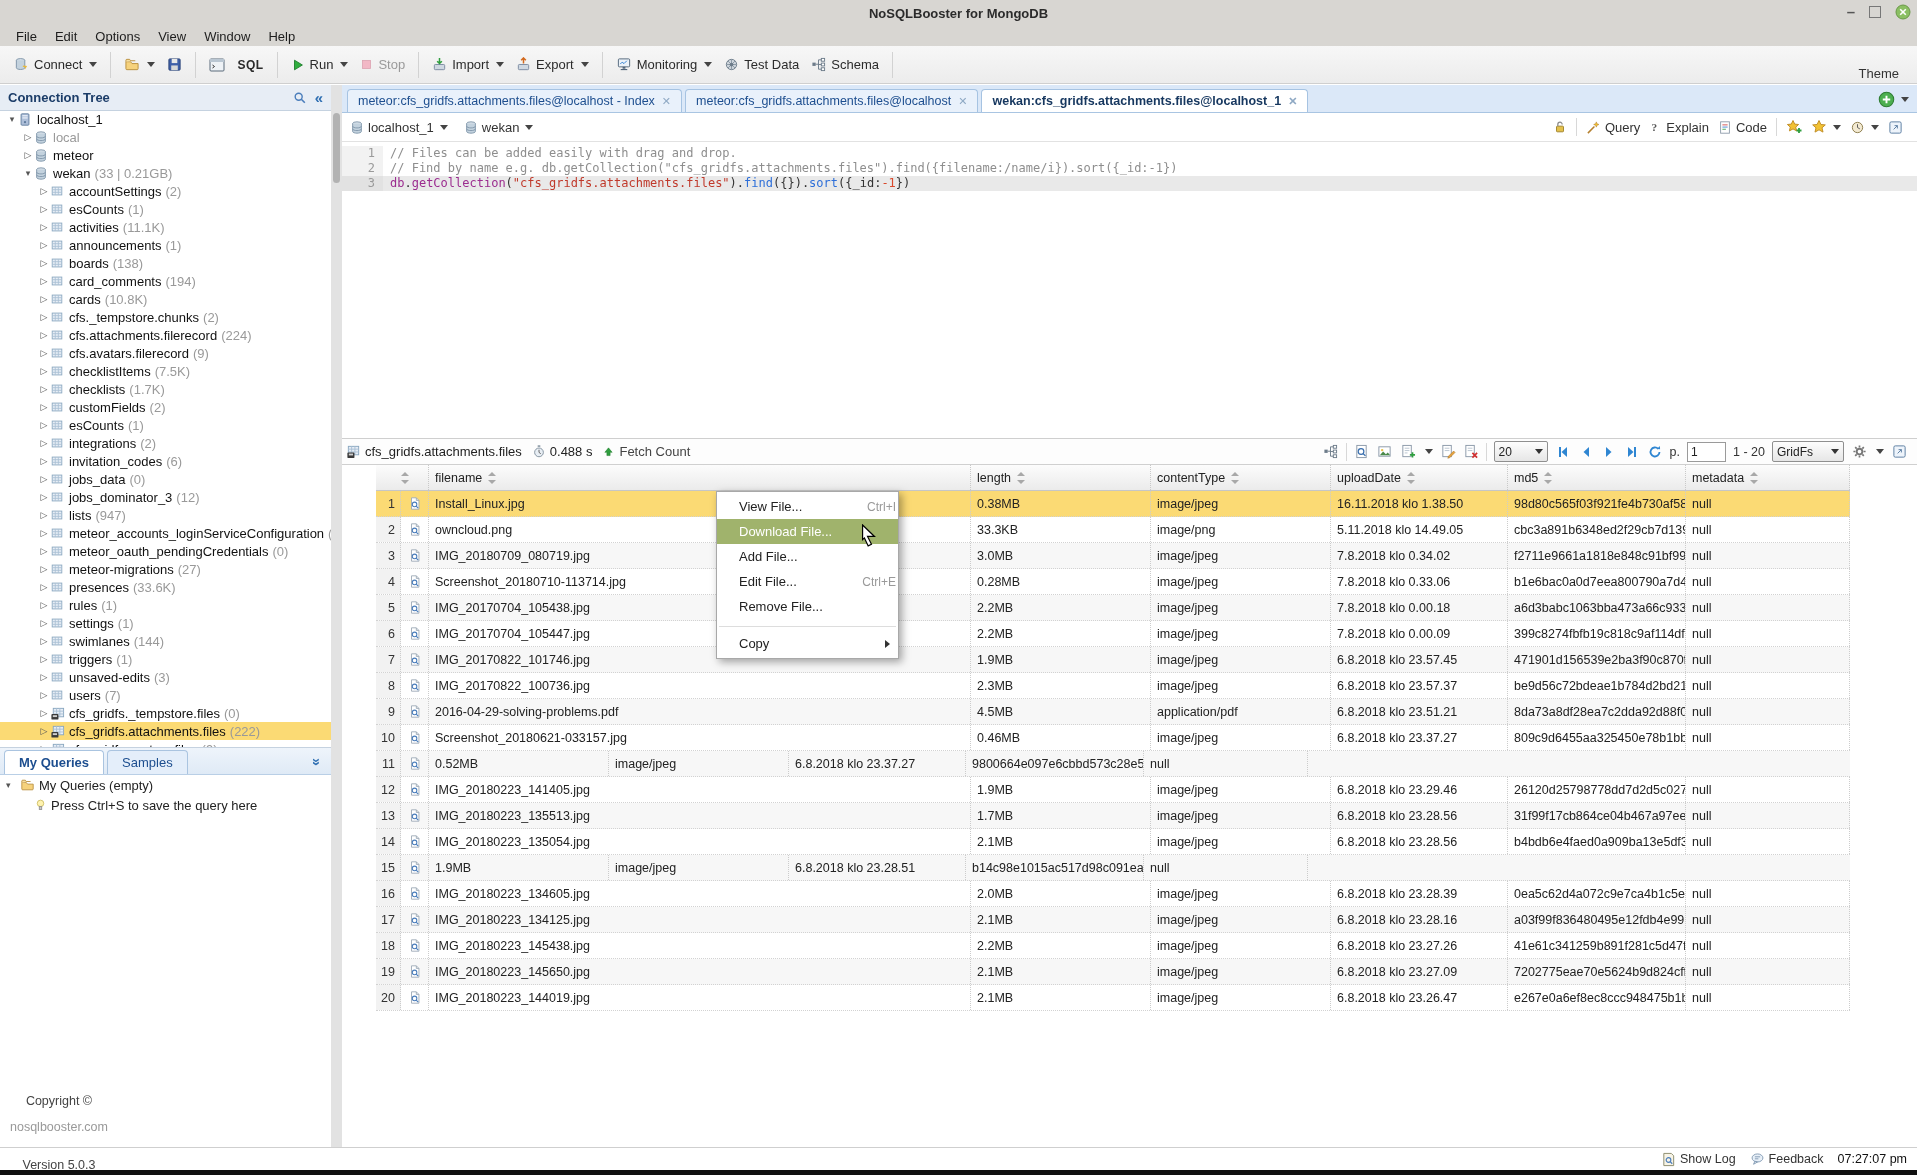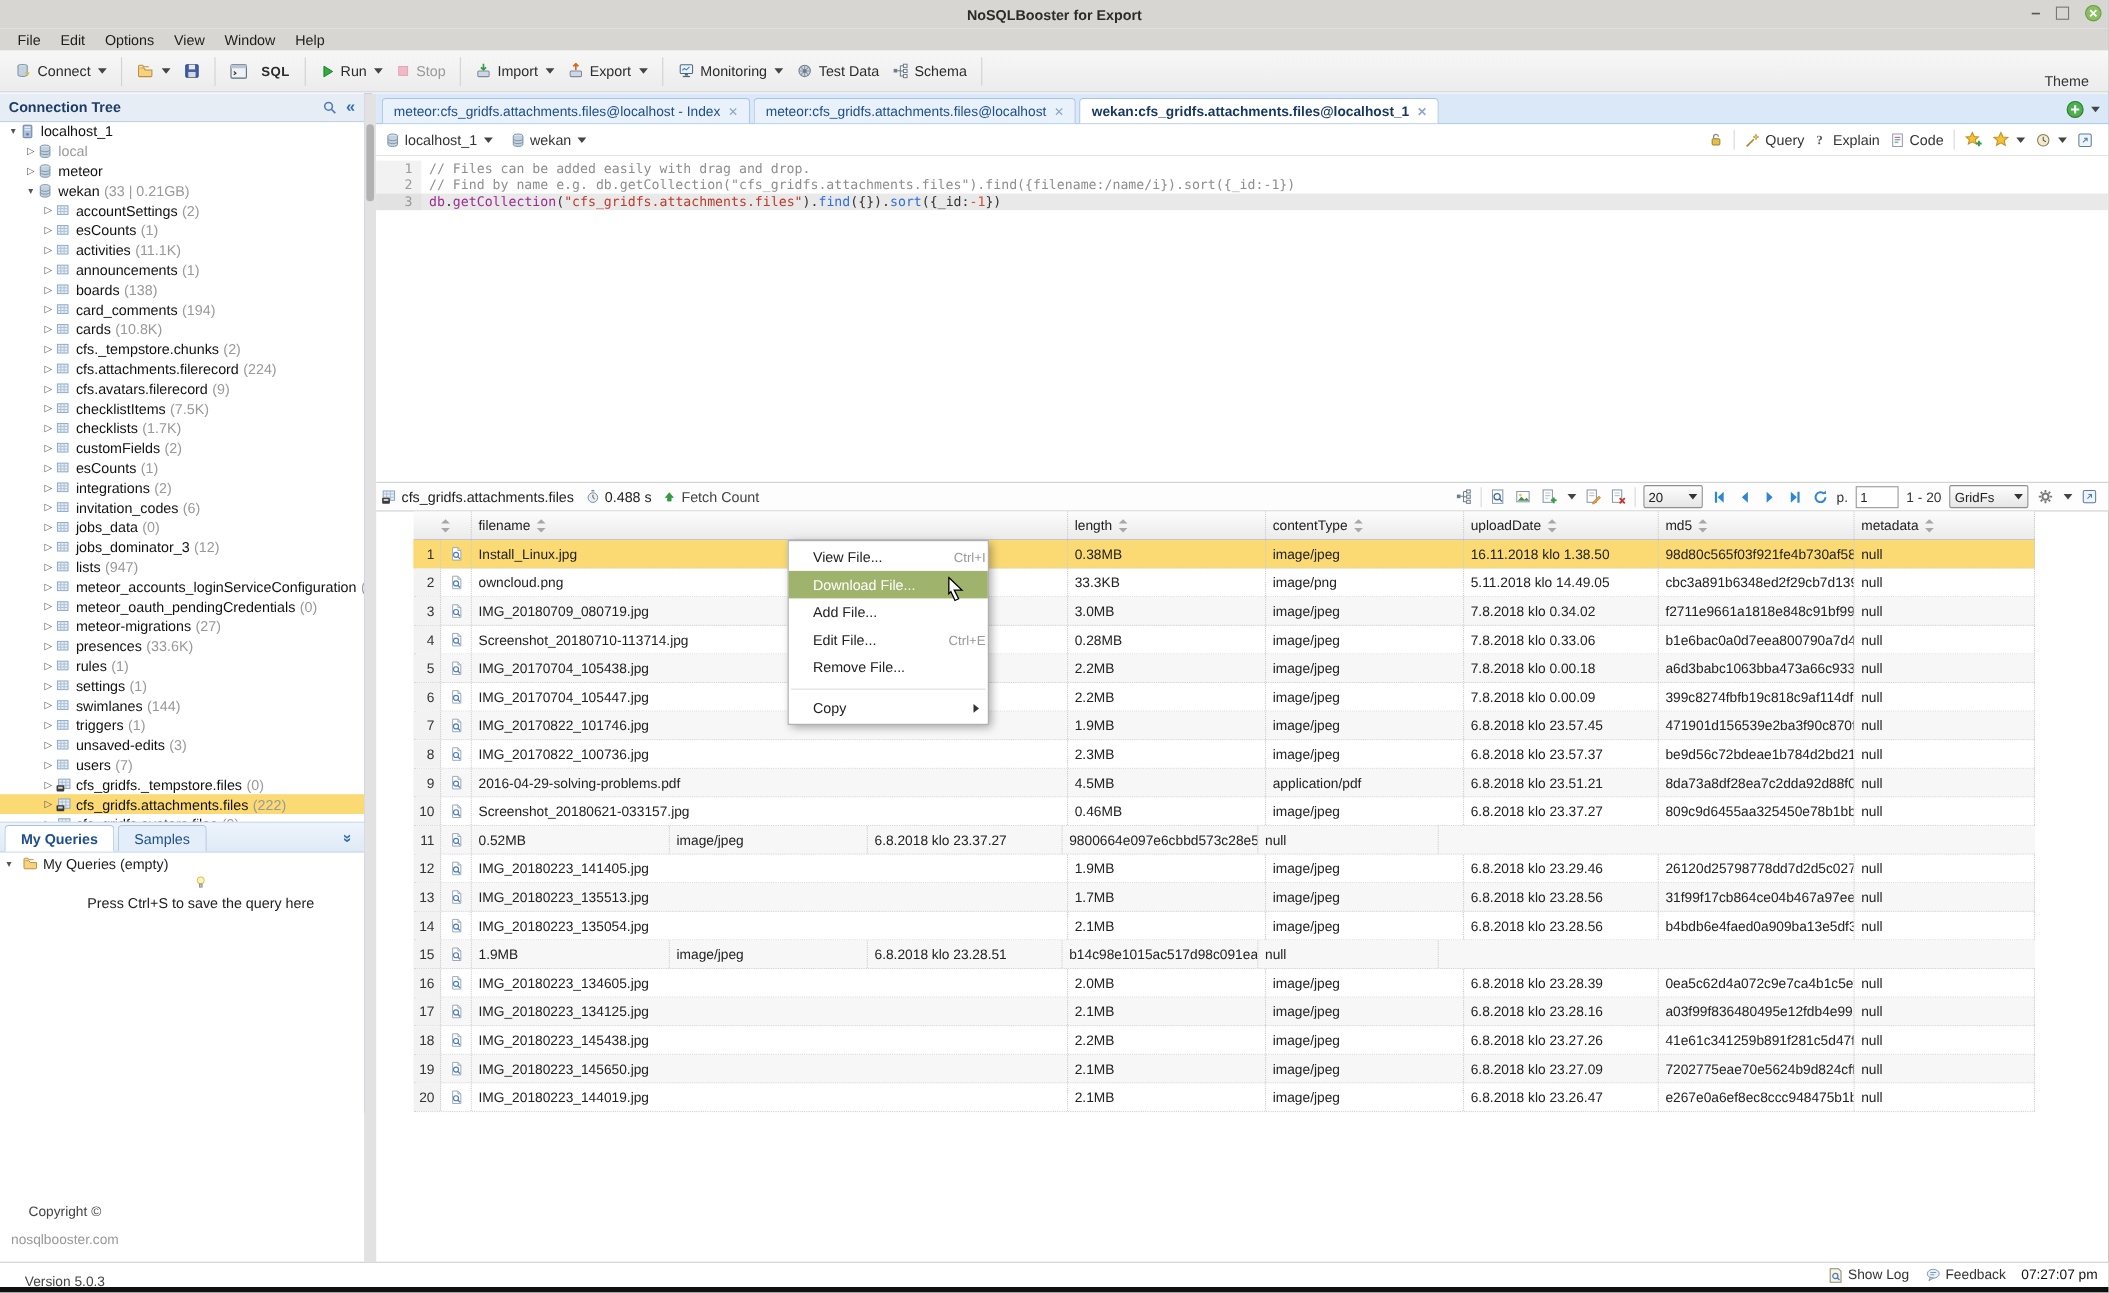--- a/index.html
+++ b/index.html
@@ -35,21 +35,21 @@
   .tree-item.dim .tlabel{color:#9a9a9a;}
   .tree-item .tcount{color:#999;margin-left:4px;}
   
   .sb-bottom{position:absolute;left:0;right:0;bottom:0;height:264px;border-top:1px solid #c5d2e0;background:#fff;}
   .sb-tabs{height:26px;background:linear-gradient(#eef4fb,#dfeaf6);border-bottom:1px solid #b9cfe6;display:flex;align-items:flex-end;padding-left:4px;}
   .sb-tab{padding:4px 14px;border:1px solid #aac4e0;border-bottom:none;border-radius:4px 4px 0 0;background:#e4eefa;color:#1d4e8f;margin-right:3px;font-size:13px;}
   .sb-tab.active{background:#fff;font-weight:bold;}
   .sb-tabs .chev{margin-left:auto;margin-right:10px;margin-bottom:4px;color:#2f6fb2;font-weight:bold;transform:rotate(90deg);font-size:14px;}
   .mq-row{display:flex;align-items:center;height:20px;padding-left:6px;gap:4px;}
   .mq-row .arrow{font-size:9px;color:#555;width:10px;}
-  .mq-hint{padding-left:34px;flex-direction:column;}
+  .mq-hint{padding-left:34px;}
   
   .splitter{position:absolute;left:331px;top:85px;width:11px;height:1063px;background:#e2e2e2;}
   .splitter .thumb{position:absolute;left:2px;top:28px;width:7px;height:70px;background:#b2b2b2;border-radius:4px;}
   
   .main{position:absolute;left:342px;top:85px;right:0;height:1063px;}
   .tabbar{height:27px;background:#dbe8f8;border-bottom:1px solid #a9c5e2;display:flex;align-items:flex-end;padding-left:5px;}
   .tab{display:flex;align-items:center;gap:7px;padding:4px 10px;margin-right:3px;border:1px solid #a6c3e2;border-bottom:none;border-radius:4px 4px 0 0;background:#e9f1fb;color:#1d4e8f;font-size:12.5px;max-width:460px;}
   .tab .x{color:#8fa9c4;font-size:11px;}
   .tab.active{background:#fff;font-weight:bold;color:#16375f;}
   .tab-add{margin-left:auto;display:flex;align-items:center;gap:4px;padding-right:8px;margin-bottom:4px;}
@@ -123,21 +123,21 @@
   .sb-time{color:#111;}
   .blackstrip{position:absolute;left:0;bottom:0;width:100%;height:5px;background:#101010;}
   .ic{display:inline-flex;align-items:center;justify-content:center;}
 </style>
 </head>
 <body>
 
 <div class="app">
 
   <div class="titlebar">
-    <span class="title">NoSQLBooster for Export</span>
+    <span class="title">NoSQLBooster for MongoDB</span>
     <div class="winctl">
       <span class="min">–</span>
       <span class="rest"></span>
       <span class="ic">
           <svg width="16" height="16" viewBox="0 0 16 16">
             <circle cx="8" cy="8" r="7" fill="#8bbf63" stroke="#6a9a48"></circle>
             <path d="M5.2 5.2l5.6 5.6M10.8 5.2l-5.6 5.6" stroke="#fff" stroke-width="1.6"></path>
           </svg>
         </span>
     </div>

